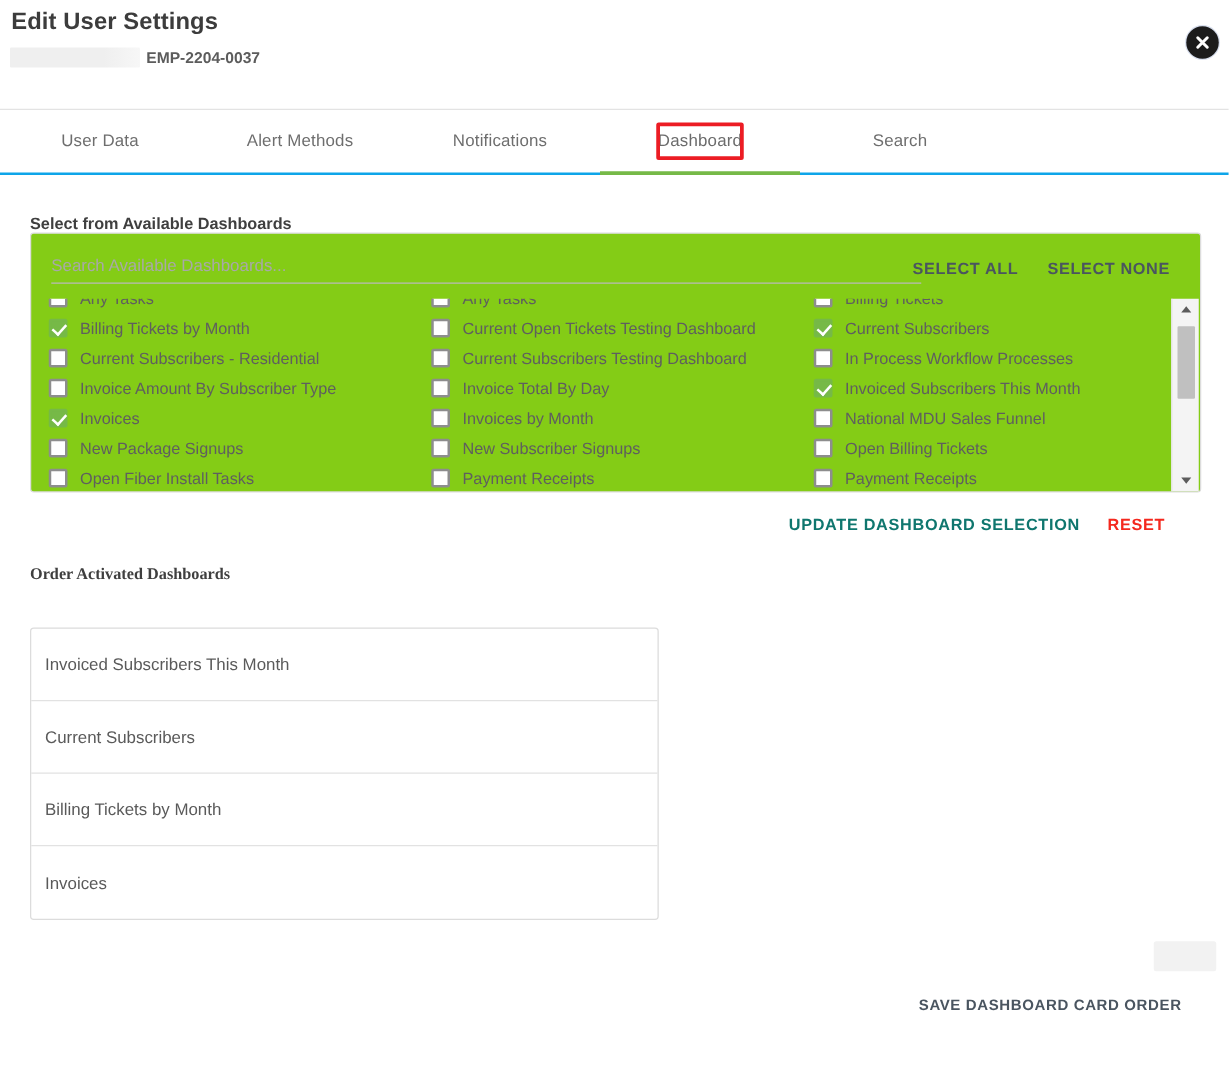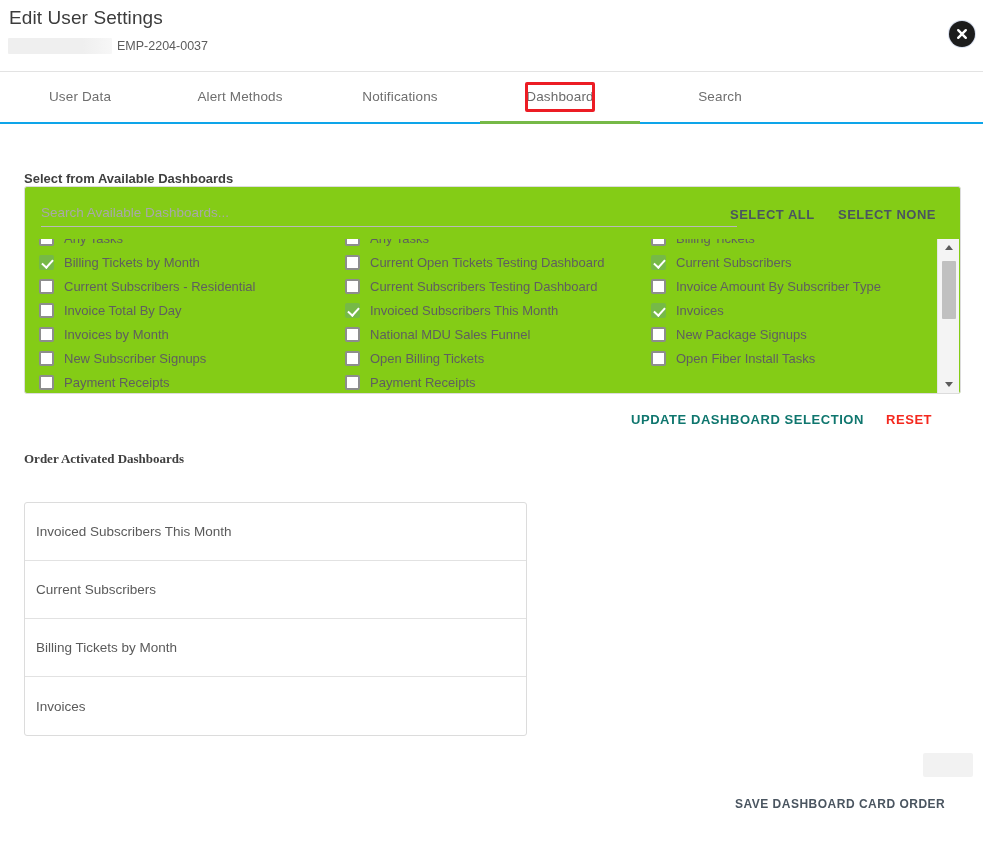--- a/index.html
+++ b/index.html
@@ -8,22 +8,23 @@
     width: 983px; height: 854px;
     background: #ffffff;
     font-family: "Liberation Sans", sans-serif;
     color: #5a5a5a;
     overflow: hidden;
   }
 
   
   .header {
     position: relative;
-    height: 72px;
+    height: 88px;
     border-bottom: 1px solid #e3e3e3;
+    font-weight: bold;
   }
   .page-title {
     position: absolute;
     left: 9px; top: 7px;
     font-size: 19px;
     color: #3c3c3c;
     letter-spacing: .1px;
   }
   .redaction-bar {
     position: absolute;
@@ -327,20 +328,24 @@
           <span class="chk checked"></span>
           <span class="chk-label">Current Subscribers</span>
         </div>
         <div class="chk-item">
           <span class="chk"></span>
           <span class="chk-label">Current Subscribers - Residential</span>
         </div>
         <div class="chk-item">
           <span class="chk"></span>
           <span class="chk-label">Current Subscribers Testing Dashboard</span>
+        </div>
+        <div class="chk-item">
+          <span class="chk"></span>
+          <span class="chk-label">In Process Workflow Processes</span>
         </div>
         <div class="chk-item">
           <span class="chk"></span>
           <span class="chk-label">Invoice Amount By Subscriber Type</span>
         </div>
         <div class="chk-item">
           <span class="chk"></span>
           <span class="chk-label">Invoice Total By Day</span>
         </div>
         <div class="chk-item">

